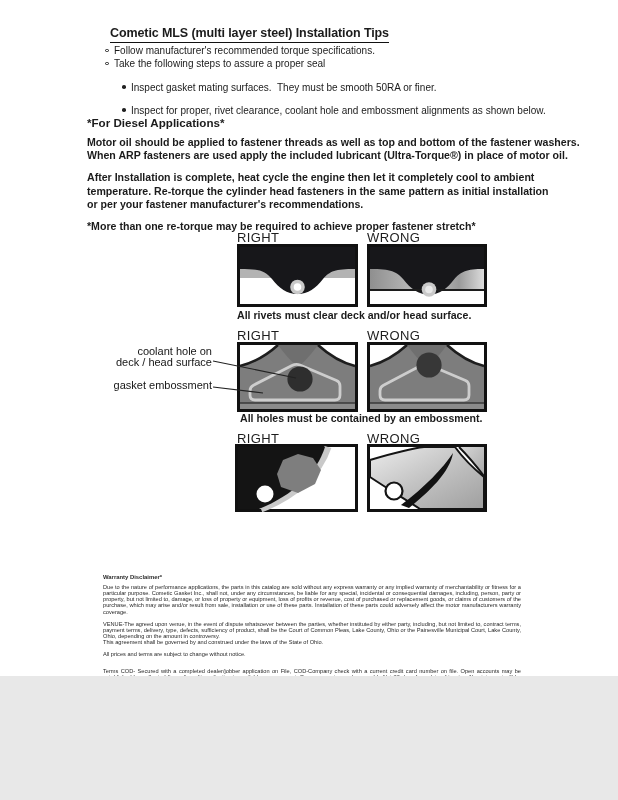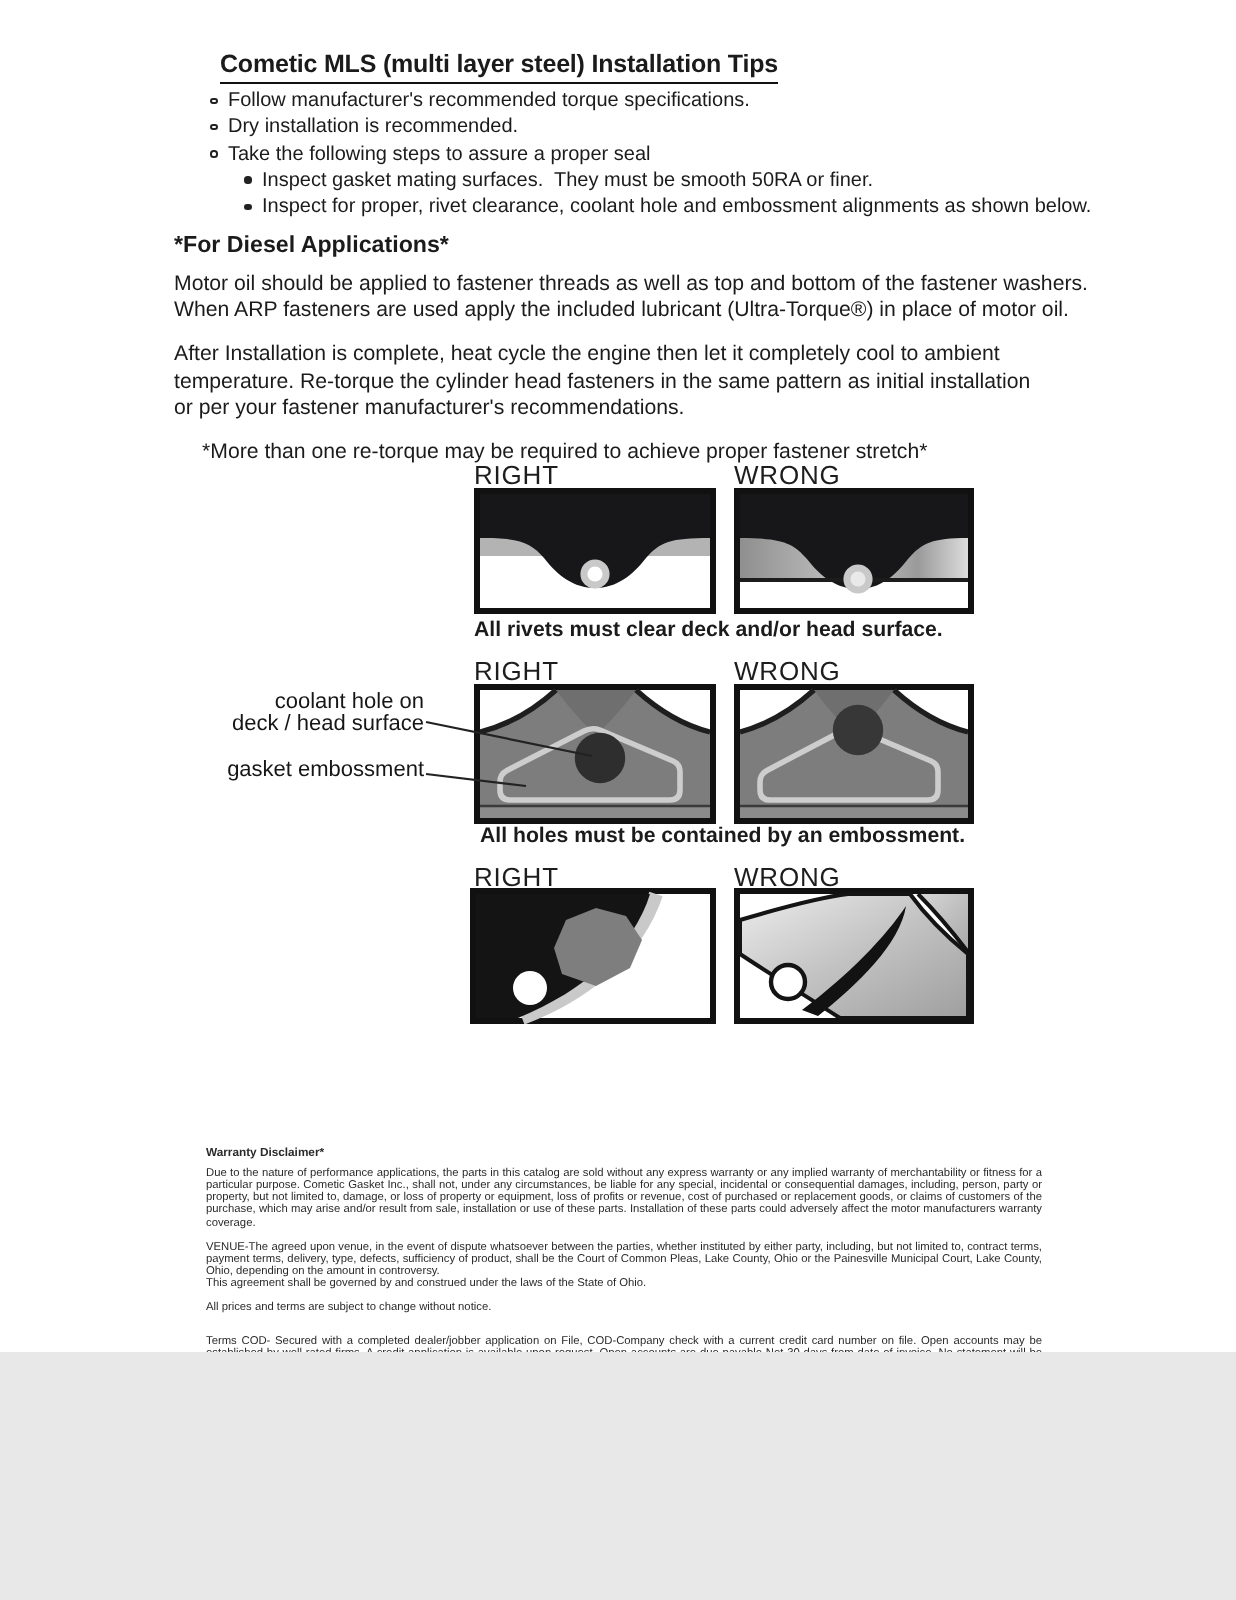--- a/index.html
+++ b/index.html
@@ -11,29 +11,29 @@
   }
   
   .title-block { position:absolute; left:110px; top:23px; }
   .title {
     font-size:12.5px; font-weight:bold; letter-spacing:-0.1px;
     border-bottom:1.6px solid #111; padding-bottom:2px; display:inline-block;
   }
   
   .tips { position:absolute; left:105px; top:44px; list-style:none; }
   .tips li { font-size:10px; line-height:13.3px; white-space:pre; position:relative; padding-left:9px; }
-  .tips li.sub { margin-left:17px; }
+  .tips li.sub { margin-left:17px;margin-top:10px; }
   .mark { position:absolute; left:0; top:4.6px; width:3.6px; height:3.6px; border-radius:50%; }
   .mark.open  { border:1px solid #222; }
   .mark.fill  { background:#222; }
   
   .diesel { position:absolute; left:87px; top:116px; width:470px; }
   .diesel h2 { font-size:11.6px; font-weight:bold; margin-bottom:7px; }
-  .diesel p  { font-size:10.6px; line-height:13.2px; white-space:pre; margin-bottom:9px; }
-  .diesel p.note { margin-top:3px;margin-left:14px; }
+  .diesel p  { font-size:10.6px; line-height:13.2px; white-space:pre; margin-bottom:9px;font-weight:bold; }
+  .diesel p.note { margin-top:3px; }
   
   .fig-label { position:absolute; width:121px; text-align:left; font-size:13px; letter-spacing:0.4px; color:#1d1d1d; }
   .panel { position:absolute; display:block; }
   .caption { position:absolute; font-size:10.6px; font-weight:bold; white-space:pre; line-height:12.2px; }
   .side-label { position:absolute; left:100px; width:112px; text-align:right; font-size:11px; line-height:11px; white-space:pre; color:#161616; }
   .leaders { position:absolute; left:212px; top:330px; pointer-events:none; }
   
   .legal { position:absolute; left:103px; top:574px; width:418px; color:#2a2a2a; }
   .legal h3 { font-size:5.9px; font-weight:bold; margin-bottom:4px; }
   .legal p  { font-size:5.65px; line-height:6.15px; margin-bottom:6px; }
@@ -48,21 +48,20 @@
 <body>
 
 <div class="page">
 
   <div class="title-block">
     <span class="title">Cometic MLS (multi layer steel) Installation Tips</span>
   </div>
 
   <ul class="tips">
     <li><span class="mark open"></span><span>Follow manufacturer's recommended torque specifications.</span></li>
-    <li><span class="mark open"></span><span>Dry installation is recommended.</span></li>
     <li><span class="mark open"></span><span>Take the following steps to assure a proper seal</span></li>
     <li class="sub"><span class="mark fill"></span><span>Inspect gasket mating surfaces.  They must be smooth 50RA or finer.</span></li>
     <li class="sub"><span class="mark fill"></span><span>Inspect for proper, rivet clearance, coolant hole and embossment alignments as shown below.</span></li>
   </ul>
 
   <div class="diesel">
     <h2>*For Diesel Applications*</h2>
     <p>Motor oil should be applied to fastener threads as well as top and bottom of the fastener washers.
 When ARP fasteners are used apply the included lubricant (Ultra-Torque®) in place of motor oil.</p>
     <p>After Installation is complete, heat cycle the engine then let it completely cool to ambient

